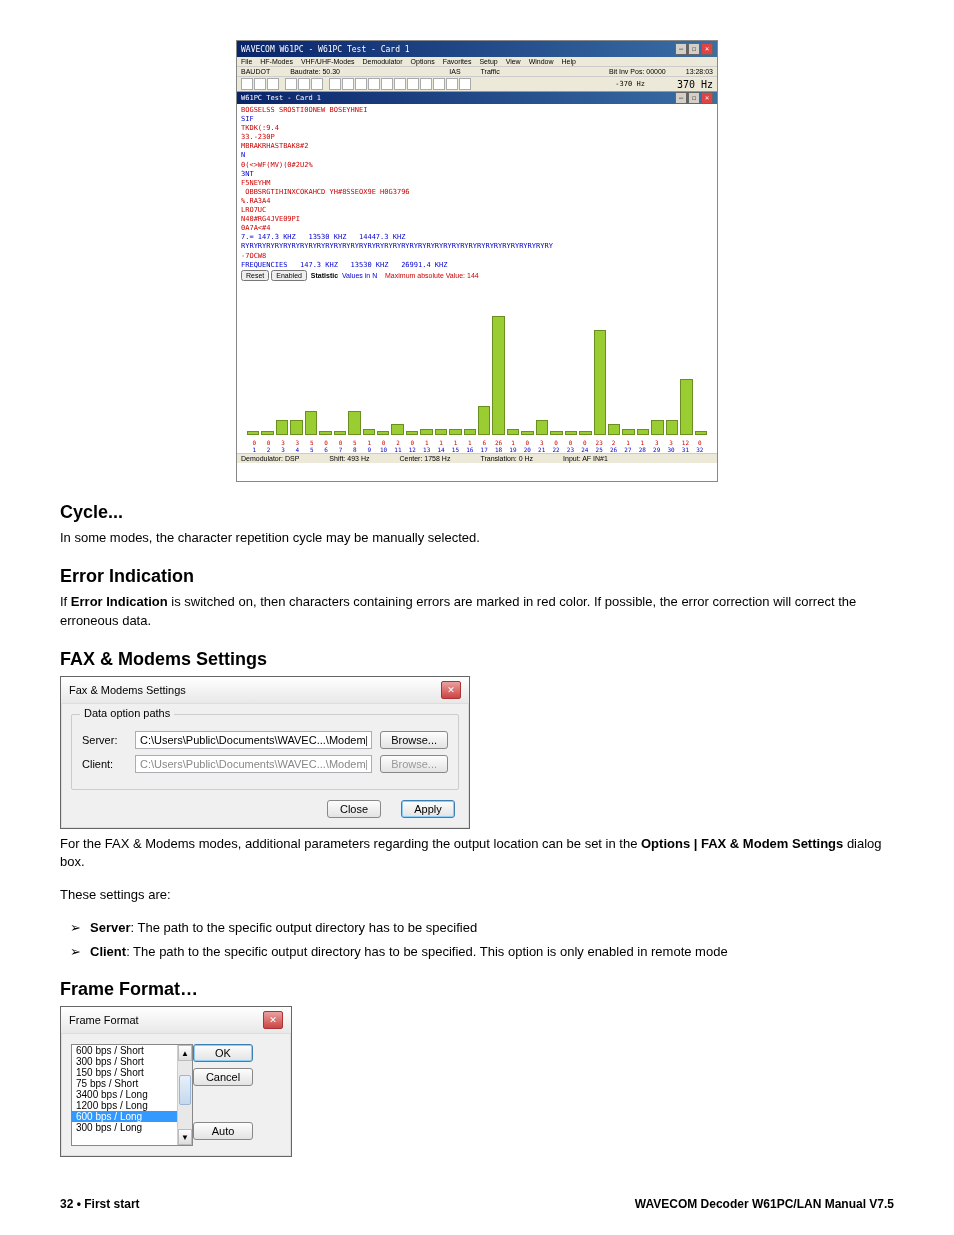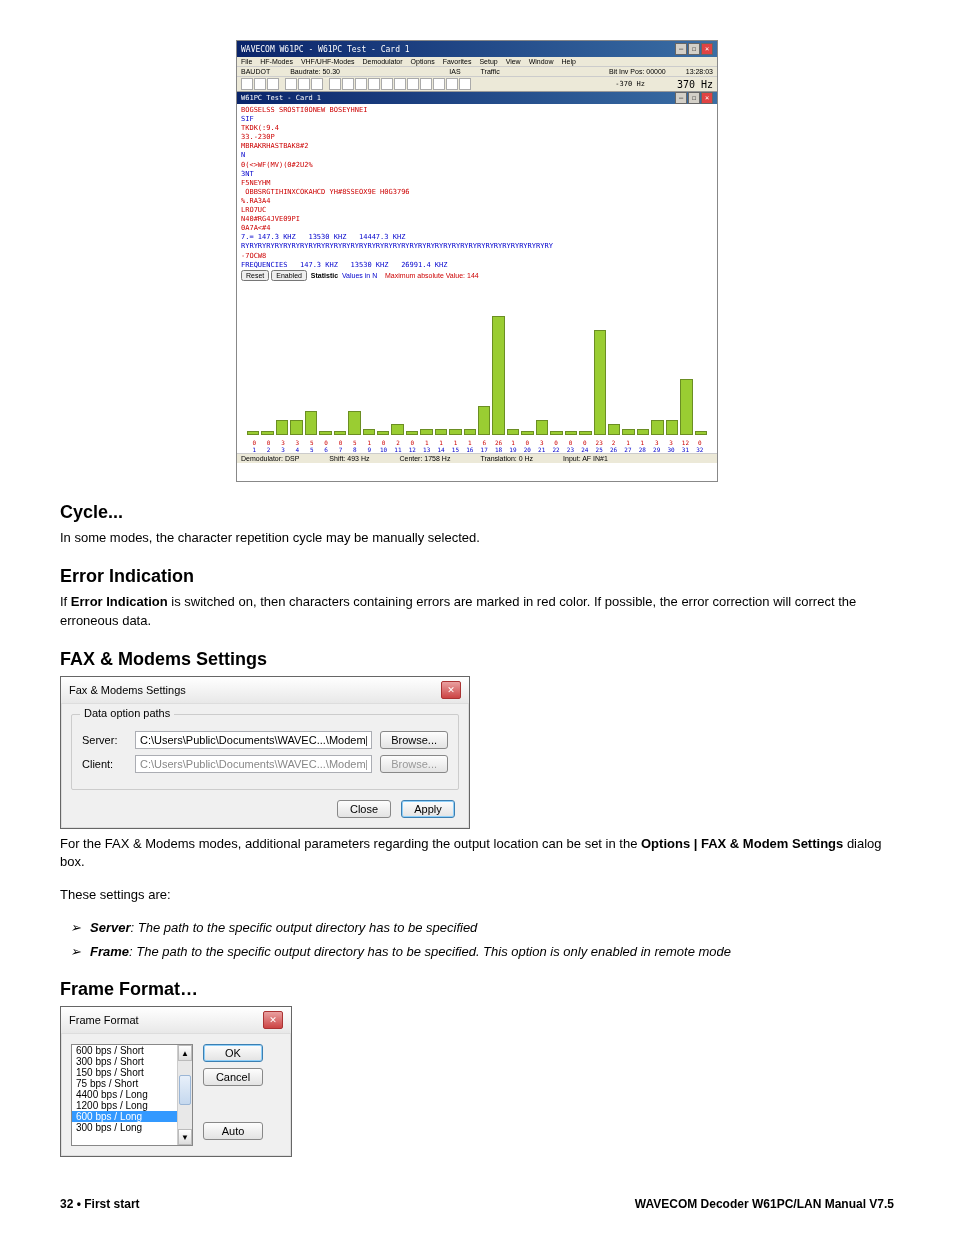--- a/index.html
+++ b/index.html
@@ -106,21 +106,21 @@
     font-family: Tahoma, sans-serif;
   }
   h2 {
     font-family: Verdana, Arial, sans-serif;
     font-weight: bold;
     font-size: 18px;
     margin: 18px 0 6px 0;
   }
   p { margin: 6px 0 14px 0; line-height: 1.45; }
   ul.arrow { list-style: none; padding-left: 30px; margin: 6px 0 14px 0;}
-  ul.arrow li { position: relative; margin: 6px 0; line-height:1.4;font-style:italic;}
+  ul.arrow li { position: relative; margin: 6px 0; line-height:1.4;}
   ul.arrow li::before { content: "➢"; position:absolute; left:-20px; color:#000;}
 
   
   .dialog {
     border: 1px solid #666;
     background: #f0f0f0;
     font-family: Tahoma, sans-serif;
     font-size: 11px;
     box-shadow: 0 0 0 1px #ddd inset;
   }
@@ -152,25 +152,25 @@
     background: linear-gradient(#fdfdfd,#e3e3e3);
     border:1px solid #888;
     border-radius:3px;
     padding: 2px 10px;
     font-size:11px;
     min-width:54px;
     cursor:pointer;
   }
   .btn.default { border:1px solid #3c7fb1; box-shadow: 0 0 0 1px #8ecff9 inset;}
   .btn[disabled] { color:#999; }
-  .btnrow { display:flex; justify-content:flex-end; gap:10px; padding-right:4px;}
+  .btnrow { display:flex; justify-content:flex-end; gap:20px; padding-right:4px;}
 
   
   .ff-dialog { width: 230px; margin-top:0; }
-  .ff-body { display:flex; gap:10px; padding:10px;}
+  .ff-body { display:flex; gap:0; padding:10px;}
   .listbox {
     border:1px solid #888;
     background:#fff;
     width:120px;
     height:100px;
     overflow:hidden;
     position:relative;
     font-size:10px;
   }
   .listbox .item { padding:0 4px; white-space:nowrap;}
@@ -398,38 +398,38 @@
     </div>
   </div>
 </div>
 
 <p>
   <span>For the FAX &amp; Modems modes, additional parameters regarding the output location can be set in the </span><b>Options | FAX &amp; Modem Settings</b><span> dialog box.</span>
 </p>
 <p>These settings are:</p>
 <ul class="arrow">
   <li><b>Server</b><span>: The path to the specific output directory has to be specified</span></li>
-  <li><b>Frame</b><span>: The path to the specific output directory has to be specified. This option is only enabled in remote mode</span></li>
+  <li><b>Client</b><span>: The path to the specific output directory has to be specified. This option is only enabled in remote mode</span></li>
 </ul>
 
 <h2>Frame Format…</h2>
 
 <div class="dialog ff-dialog">
   <div class="dtitle">
     <span>Frame Format</span>
     <div class="closex">✕</div>
   </div>
   <div class="ff-body">
     <div class="listbox">
       <div id="ff-items">
           <div class="item">600 bps / Short</div>
           <div class="item">300 bps / Short</div>
           <div class="item">150 bps / Short</div>
           <div class="item">75 bps / Short</div>
-          <div class="item">4400 bps / Long</div>
+          <div class="item">3400 bps / Long</div>
           <div class="item">1200 bps / Long</div>
           <div class="item sel">600 bps / Long</div>
           <div class="item">300 bps / Long</div>
         </div>
       <div class="scroll">
         <div class="sbtn">▲</div>
         <div class="thumb"></div>
         <div class="sbtn" style="position:absolute;bottom:0;left:0;right:0">▼</div>
       </div>
     </div>

